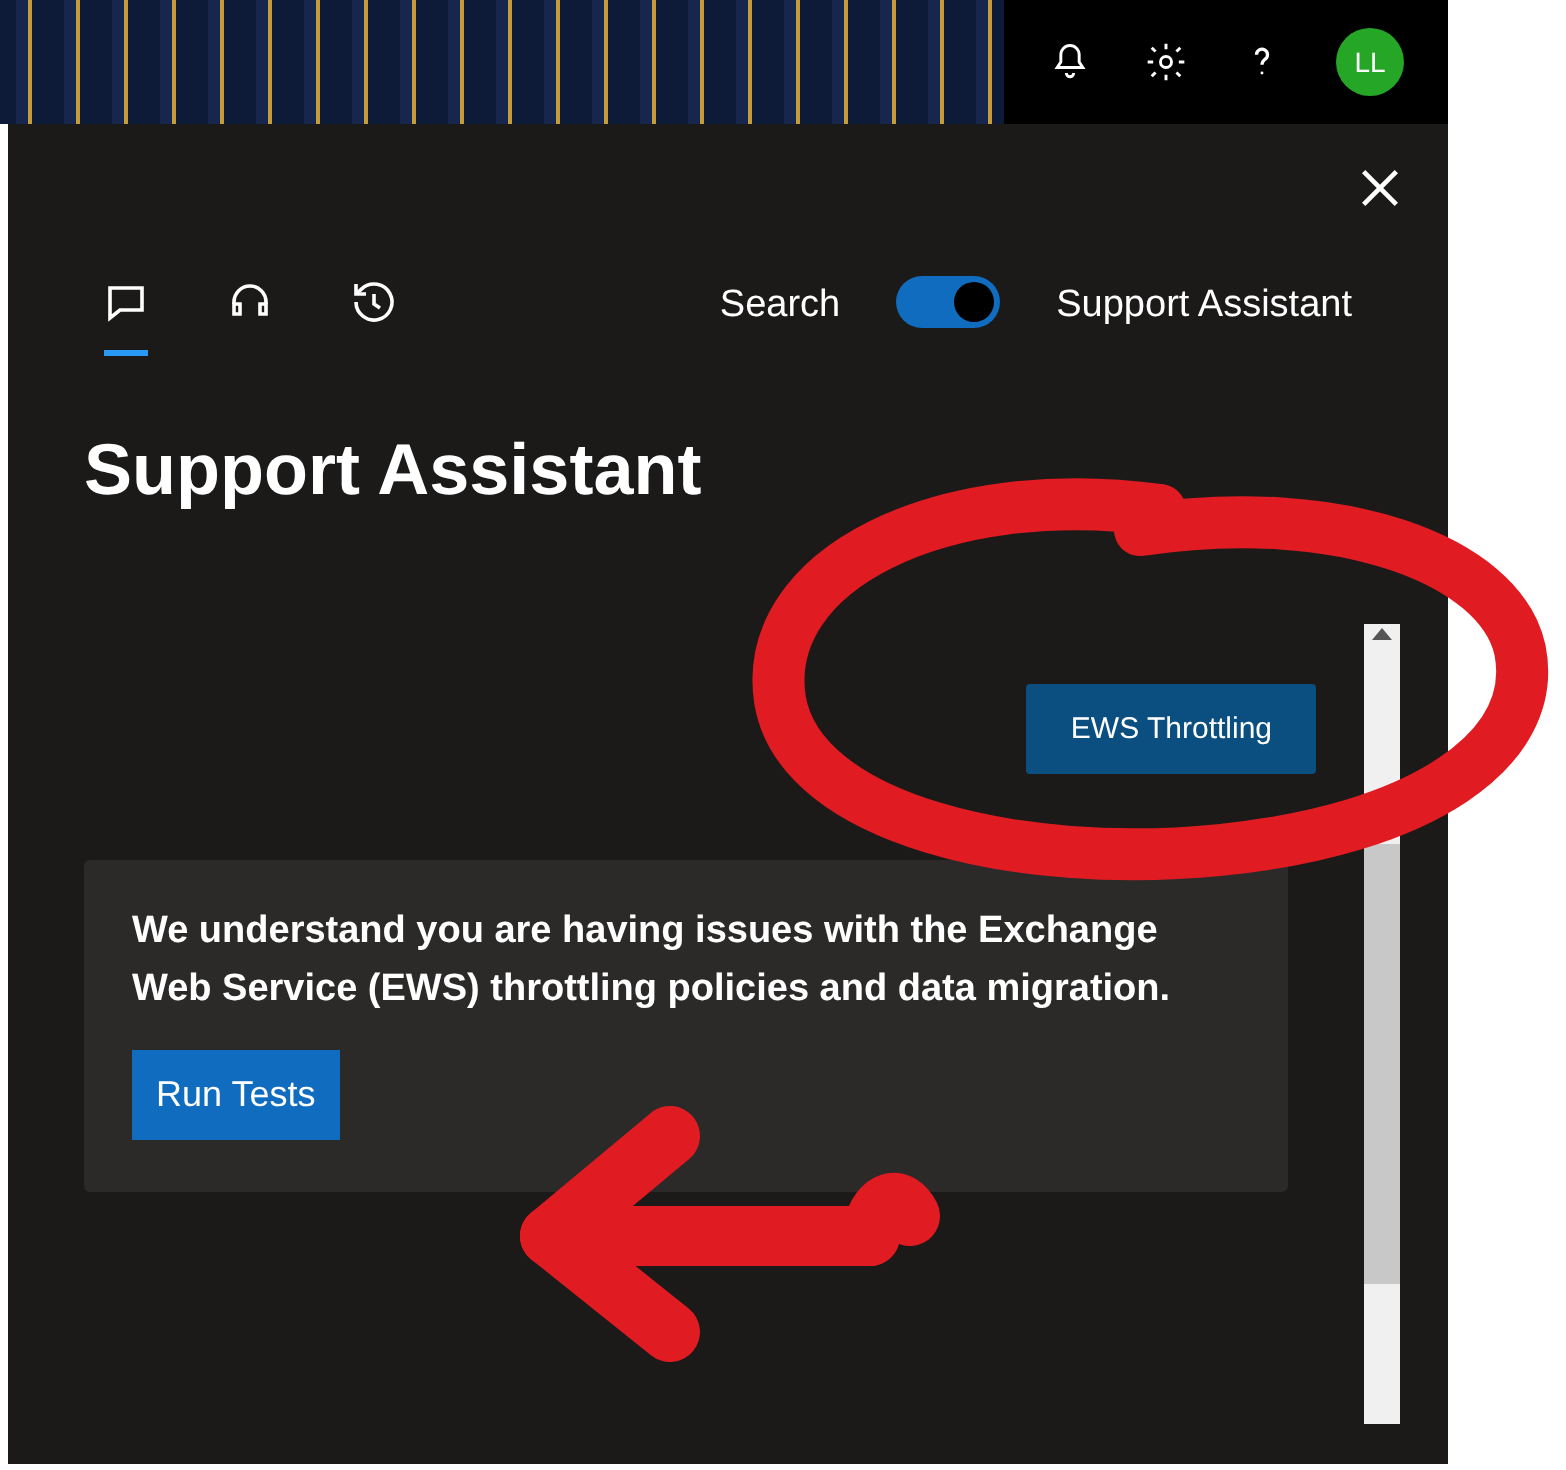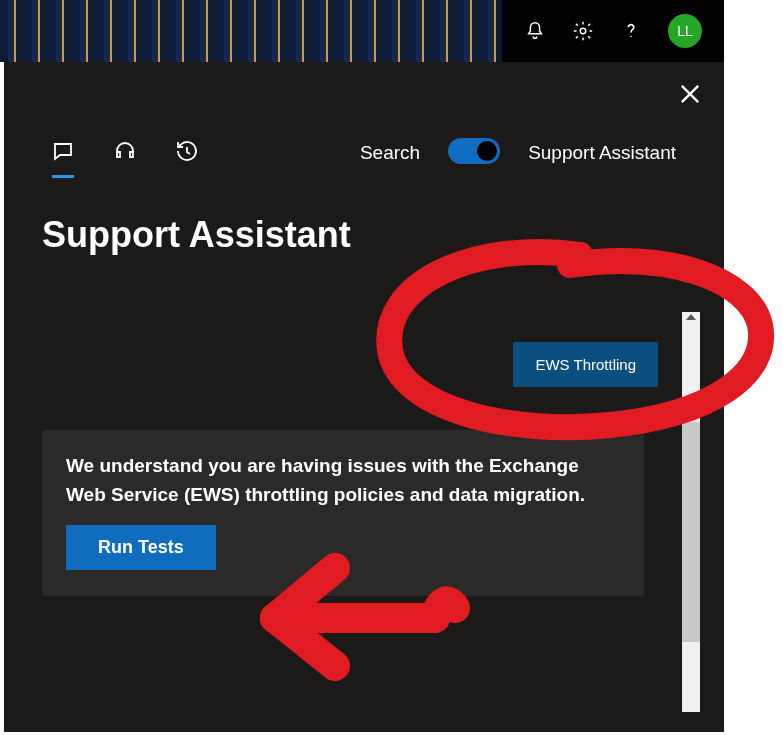--- a/index.html
+++ b/index.html
@@ -213,22 +213,22 @@
     font-size: 18px;
     font-weight: 400;
     margin: 0 0 22px 0;
     color: #e8e8e8;
   }
   .run-btn {
     display: inline-block;
     background: #0f6cbf;
     color: #ffffff;
     font-size: 18px;
-    font-weight: 700;
-    padding: 12px 32px;
+    font-weight: 400;
+    padding: 12px 12px;
     border: none;
     cursor: pointer;
   }
 
   
   .anno {
     position: absolute;
     pointer-events: none;
   }
   .anno svg { overflow: visible; }

